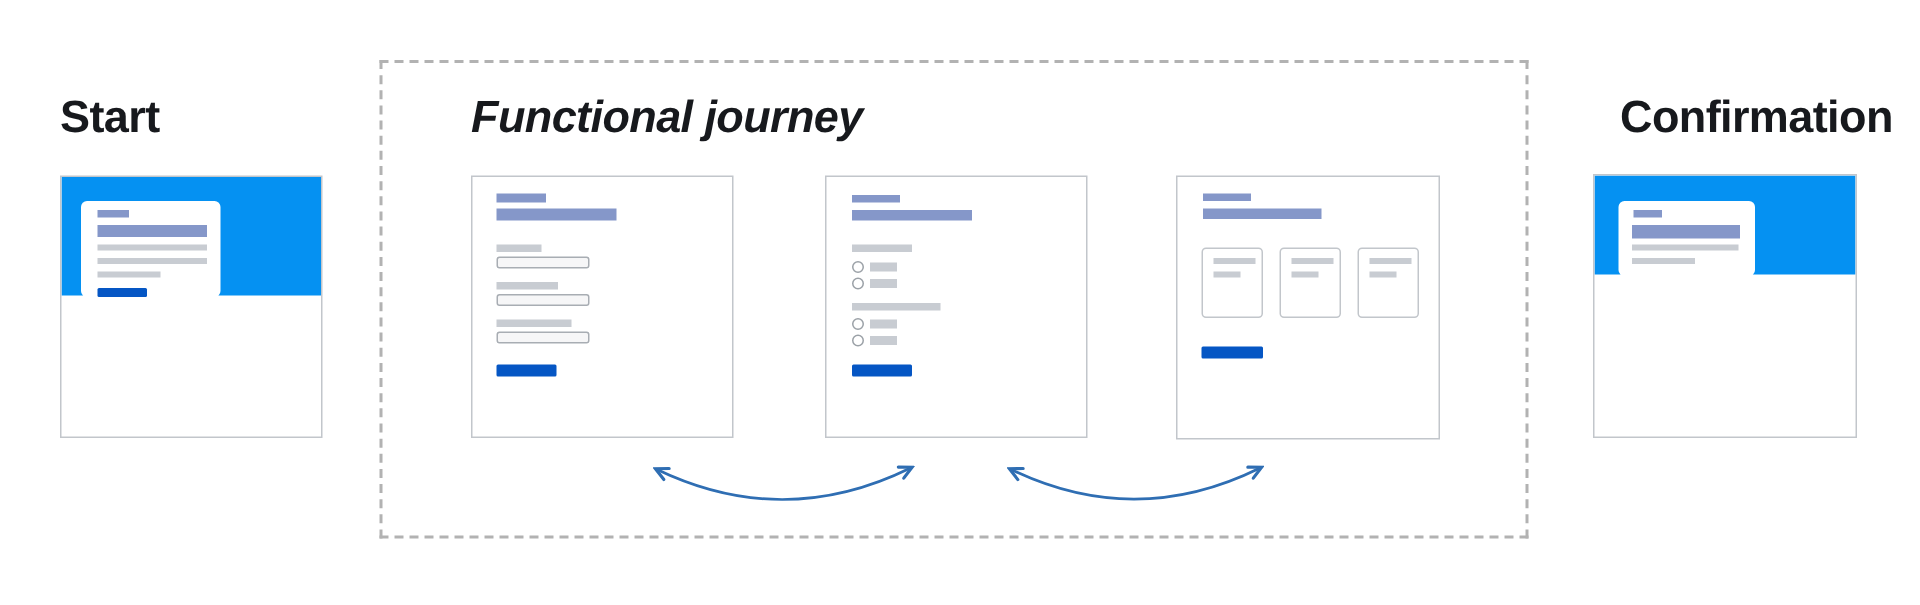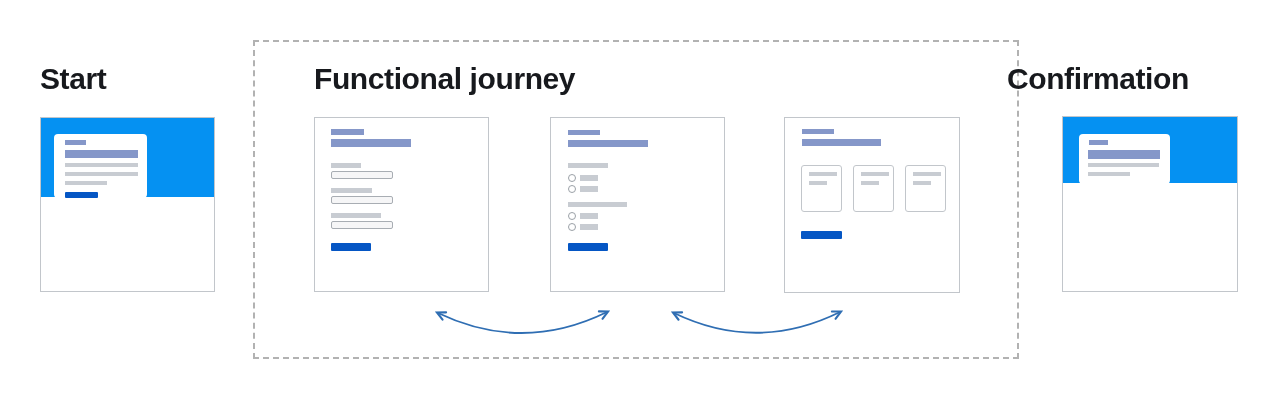--- a/index.html
+++ b/index.html
@@ -45,20 +45,21 @@
     position:absolute;width:8px;height:8px;background:#fff;
     border:1.2px solid var(--radio-border);border-radius:50%;
   }
   .mini-card{
     position:absolute;width:41px;height:47px;background:#fff;
     border:1px solid var(--card-border);border-radius:3px;
   }
   .dashed-box{
     position:absolute;left:253px;top:40px;width:766px;height:319px;
     border:2px dashed var(--dashed-border);
+    font-style:italic;
   }
   .arrows{position:absolute;left:175px;top:261px;}
   .arrow-stroke{stroke:var(--arrow-blue);stroke-width:1.8;fill:none;stroke-linecap:round;}
 </style>
 </head>
 <body>
 
 <div class="canvas">
 
   <h2 class="section-title" style="left:40px;top:64px">Start</h2>
@@ -138,21 +139,21 @@
       <defs>
         <marker id="ah" viewBox="0 0 10 10" refX="7.5" refY="5" markerWidth="6.5" markerHeight="6.5" orient="auto-start-reverse">
           <path d="M1.5,1.5 L8.5,5 L1.5,8.5" class="arrow-stroke"></path>
         </marker>
       </defs>
       <path class="arrow-stroke" d="M8,10 Q92.5,50.5 177,9" marker-start="url(#ah)" marker-end="url(#ah)"></path>
       <path class="arrow-stroke" d="M244,10 Q327,50 410,9" marker-start="url(#ah)" marker-end="url(#ah)"></path>
     </svg>
   </div>
 
-  <h2 class="section-title" style="left:1007px;top:64px">Confirmation</h2>
+  <h2 class="section-title" style="left:1080px;top:64px">Confirmation</h2>
 
   <div class="thumb-card" style="left:1062px;top:116px;width:176px;height:176px">
     <div class="blue-top" style="height:66px"></div>
     <div class="float-panel" style="left:16px;top:17px;width:91px;height:50px">
       <div class="bar periwinkle" style="left:10px;top:6px;width:19px;height:5px"></div>
       <div class="bar periwinkle" style="left:9px;top:16px;width:72px;height:9px"></div>
       <div class="bar gray" style="left:9px;top:29px;width:71px;height:4px"></div>
       <div class="bar gray" style="left:9px;top:38px;width:42px;height:4px"></div>
     </div>
   </div>

